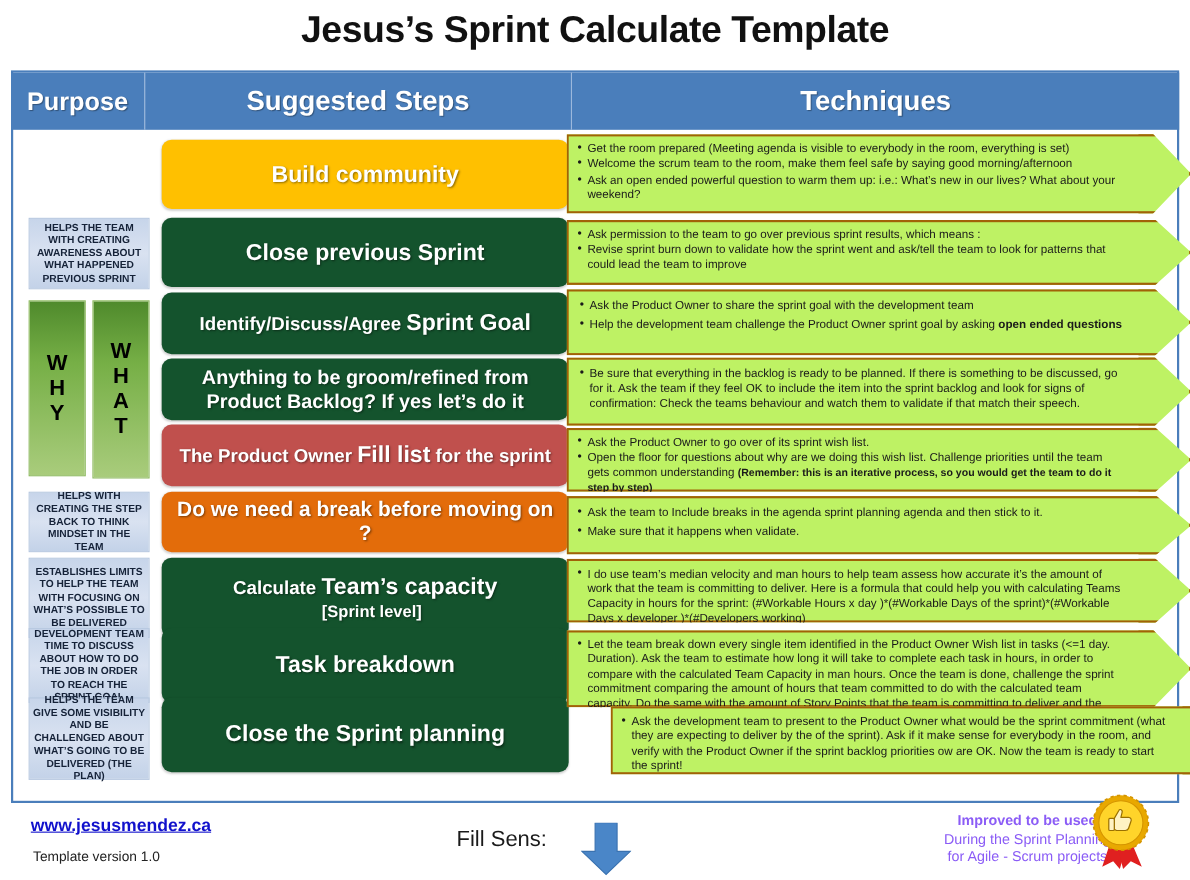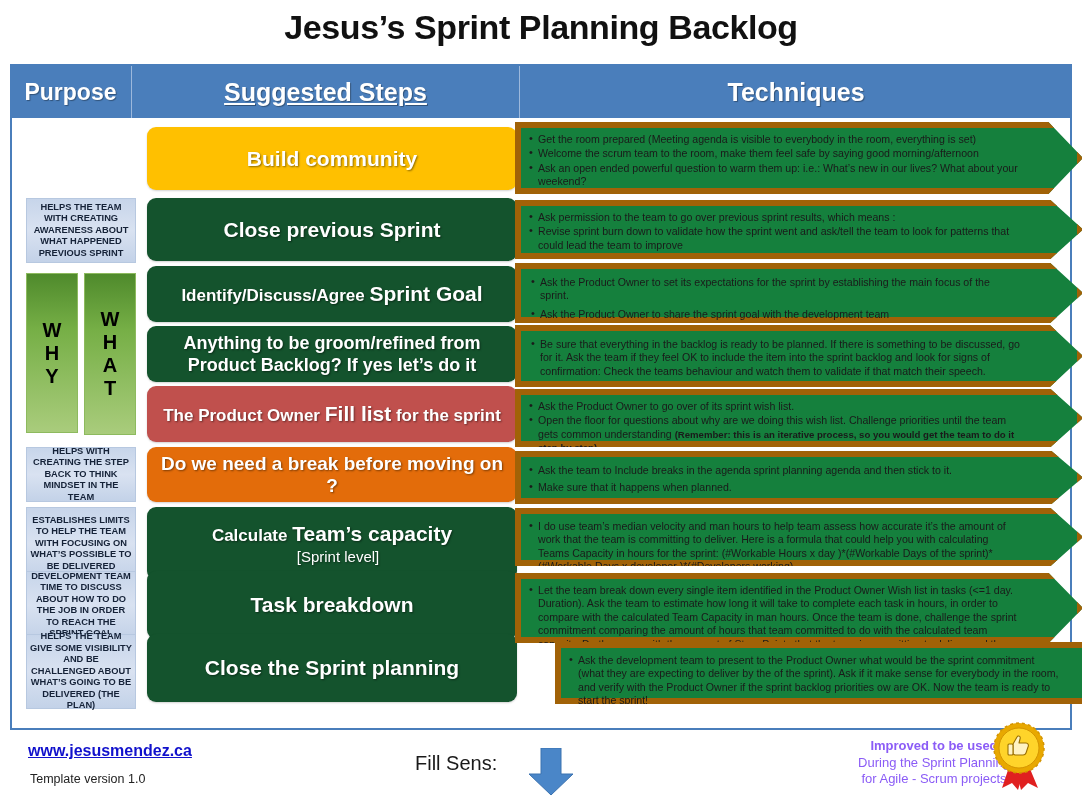--- a/index.html
+++ b/index.html
@@ -47,21 +47,21 @@
     background: #4A7EBB;
     border-right: 1px solid #9CB8DC;
     color: #ffffff;
     font-weight: bold;
     display: flex;
     align-items: center;
     justify-content: center;
     text-shadow: 1px 1px 1px rgba(0,0,0,0.35);
   }
   .hdr-purpose   { width: 122px; font-size: 23px; }
-  .hdr-steps     { width: 388px; font-size: 25px; text-decoration: underline; }
+  .hdr-steps     { width: 388px; font-size: 25px; }
   .hdr-tech      { width: 552px; font-size: 25px; border-right: none; }
 
   
   .body-area {
     position: absolute;
     left: 12px; top: 118px;
     width: 1058px; height: 610px;
   }
 
   
@@ -111,21 +111,21 @@
     flex-direction: column;
     align-items: center;
     justify-content: center;
     text-align: center;
     padding: 4px 10px;
     text-shadow: 1px 1px 2px rgba(0,0,0,0.45);
     box-shadow: 0 1px 2px rgba(0,0,0,0.18);
   }
   .step .lead  { font-size: 17px; font-weight: bold; }
   .step .big   { font-size: 21px; font-weight: bold; }
-  .step .sub   { font-size: 15px; font-weight: normal; margin-top: 2px; padding-left: 12px; }
+  .step .sub   { font-size: 15px; font-weight: bold; margin-top: 2px; padding-left: 12px; }
   .step .one   { font-size: 19px; font-weight: bold; }
   .step .two   { font-size: 18px; font-weight: bold; line-height: 22px; }
 
   .c-yellow { background: #FFC000; }
   .c-blue   { background: #14532d; }
   .c-red    { background: #C0504D; }
   .c-orange { background: #E36C0A; }
 
   
   .tech {
@@ -133,22 +133,22 @@
     left: 503px;
     width: 568px;
     color: #1a1a1a;
     font-size: 10.6px;
     line-height: 13.4px;
   }
   .tech .arrowbox {
     position: relative;
     width: 568px;
     height: 100%;
-    background: #15803d;
-    border: 6px solid #a16207;
+    background: #bef264;
+    border: 2px solid #a16207;
     clip-path: polygon(0 0, 520px 0, 520px -14px, 568px 50%, 520px calc(100% + 14px), 520px 100%, 0 100%);
   }
   .tech ul {
     margin: 0;
     padding: 5px 56px 4px 8px;
     list-style: none;
   }
   .tech li {
     position: relative;
     padding-left: 9px;
@@ -206,21 +206,21 @@
     position: absolute;
     left: 988px; top: 722px;
     width: 62px; height: 68px;
   }
 </style>
 </head>
 <body>
 
 <div id="page">
 
-  <div class="title">Jesus’s Sprint Planning Backlog</div>
+  <div class="title">Jesus’s Sprint Calculate Template</div>
 
   <div class="frame"></div>
 
   <div class="hdr-row">
     <div class="hdr-cell hdr-purpose">Purpose</div>
     <div class="hdr-cell hdr-steps">Suggested Steps</div>
     <div class="hdr-cell hdr-tech">Techniques</div>
   </div>
 
   <div class="body-area">
@@ -301,21 +301,20 @@
         <ul>
           <li>Ask permission to the team to go over previous sprint results, which means :</li>
           <li>Revise sprint burn down to validate how the sprint went and ask/tell the team  to look for patterns that could lead the team to improve</li>
         </ul>
       </div>
     </div>
 
     <div class="tech" style="top:145px;height:60px;">
       <div class="arrowbox">
         <ul style="padding-top:7px;">
-          <li class="nodot" style="margin-bottom:5px;">Ask the Product Owner to set its expectations for the sprint by establishing the main focus of the sprint.</li>
           <li class="nodot" style="margin-bottom:4px;">Ask the Product Owner to share the sprint goal with the development team</li>
           <li class="nodot"><span>Help the development team challenge the Product Owner sprint goal by asking <b>open ended questions</b></span></li>
         </ul>
       </div>
     </div>
 
     <div class="tech" style="top:207px;height:62px;">
       <div class="arrowbox">
         <ul style="padding-top:7px;">
           <li class="nodot">Be sure that everything in the backlog is ready to be planned. If there is something to  be discussed, go for it. Ask the team if they feel OK to include the item into the sprint backlog and look for signs of confirmation: Check the teams behaviour and watch them to validate if that match their speech.</li>
@@ -329,21 +328,21 @@
           <li>Ask the Product Owner to go over of its sprint wish list.</li>
           <li>Open the floor for questions about why are we doing this wish list. Challenge priorities until the team gets common understanding <span class="small">(Remember: this is an iterative process, so you would get the team to do it step by step)</span></li>
         </ul>
       </div>
     </div>
 
     <div class="tech" style="top:333px;height:53px;">
       <div class="arrowbox">
         <ul style="padding-top:7px;">
           <li style="margin-bottom:4px;">Ask the team to Include breaks in the agenda sprint planning agenda and then stick to it.</li>
-          <li>Make sure that it happens when planned.</li>
+          <li>Make sure that it happens when validate.</li>
         </ul>
       </div>
     </div>
 
     <div class="tech" style="top:390px;height:58px;">
       <div class="arrowbox">
         <ul style="padding-top:6px;">
           <li>I do use team’s median  velocity and man hours to help  team assess how accurate it’s the amount of work that the team is committing to deliver. Here is  a formula that could help you with calculating Teams Capacity in hours for the sprint: (#Workable Hours x day )*(#Workable Days of the sprint)*(#Workable Days x developer )*(#Developers working)</li>
         </ul>
       </div>

